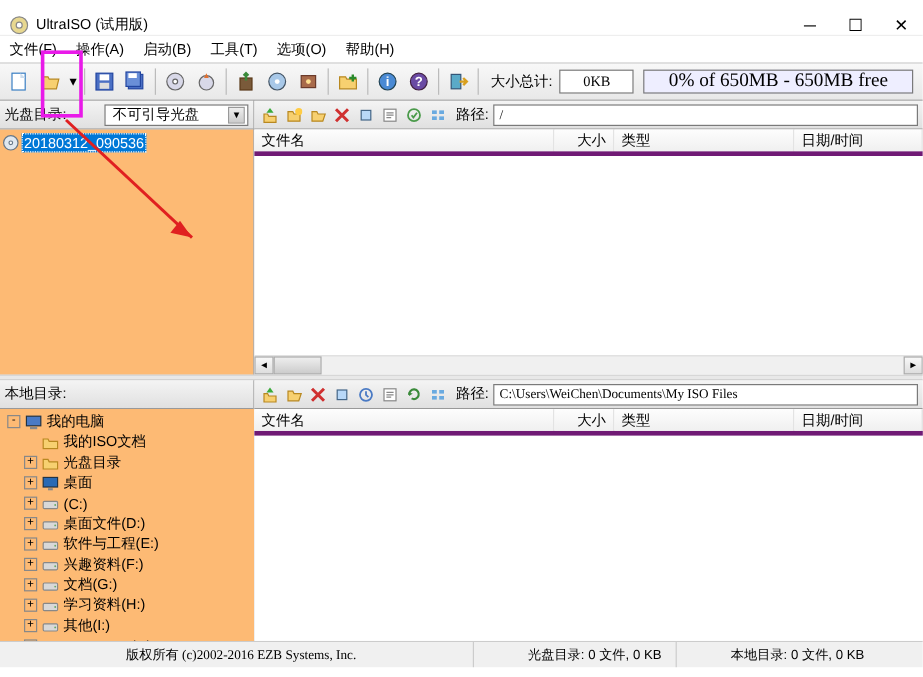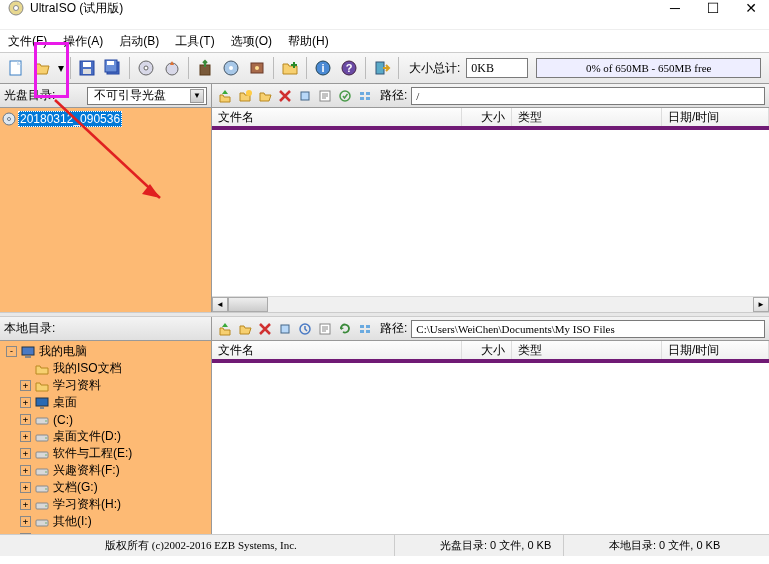--- a/index.html
+++ b/index.html
@@ -1,35 +1,35 @@
 <!DOCTYPE html>
 <html><head>
   <meta charset="utf-8">
   <style>
     * { box-sizing: border-box; margin: 0; padding: 0; }
     body { font-family: "Microsoft YaHei", SimSun, Arial, sans-serif; font-size: 12px; background: #fff; width: 769px; height: 564px; overflow: hidden; position: relative; }
     
     
-    .titlebar { height: 30px; background: #fff; display: flex; align-items: flex-start; padding: 0 8px; border-bottom: 1px solid #eee; }
+    .titlebar { height: 30px; background: #fff; display: flex; align-items: flex-end; padding: 0 8px; border-bottom: 1px solid #eee; }
     .titlebar-icon { width: 16px; height: 16px; margin-right: 6px; }
     .titlebar-text { flex: 1; font-size: 12px; }
     .win-controls { display: flex; gap: 18px; font-size: 14px; }
     .win-btn { cursor: default; width: 20px; text-align: center; }
     
     
     .menubar { height: 22px; display: flex; align-items: center; padding: 0 4px; gap: 8px; }
     .menu-item { padding: 2px 4px; cursor: default; }
     
     
     .toolbar { height: 32px; background: linear-gradient(#f8f8f8,#e8e8e8); border-top: 1px solid #ccc; border-bottom: 1px solid #999; display: flex; align-items: center; padding: 0 4px; gap: 2px; }
     .tb-btn { width: 24px; height: 24px; display: inline-flex; align-items: center; justify-content: center; cursor: default; }
     .tb-sep { width: 1px; height: 22px; background: #bbb; margin: 0 2px; }
     .size-label { margin-left: 6px; margin-right: 4px; }
-    .size-box { width: 62px; height: 20px; border: 1px solid #7a7a7a; background: #fff; text-align: left; padding: 0 4px; font-family: Tahoma; line-height: 18px; }
-    .progress-bar { flex: 1; height: 20px; border: 1px solid #7a7a7a; background: #eef; margin-left: 6px; margin-right: 4px; display: flex; align-items: center; justify-content: center; font-family: Tahoma; font-size: 11px; }
+    .size-box { width: 62px; height: 20px; border: 1px solid #7a7a7a; background: #fff; text-align: center; padding: 0 4px; font-family: Tahoma; line-height: 18px; }
+    .progress-bar { flex: 1; height: 20px; border: 1px solid #7a7a7a; background: #eef; margin-left: 6px; margin-right: 4px; display: flex; align-items: center; justify-content: center; font-family: Tahoma; font-size: 16px; }
     
     
     .highlight-box { position: absolute; left: 34px; top: 42px; width: 35px; height: 56px; border: 3px solid #e91ae9; pointer-events: none; z-index: 100; }
     .red-arrow { position: absolute; left: 50px; top: 98px; width: 120px; height: 110px; pointer-events: none; z-index: 100; }
     
     
     .upper { display: flex; height: 228px; }
     .left-pane { width: 212px; border-right: 1px solid #999; display: flex; flex-direction: column; }
     .pane-header { height: 24px; background: linear-gradient(#f4f4f4,#e0e0e0); border-bottom: 1px solid #999; display: flex; align-items: center; padding: 0 4px; }
     .bootable-box { margin-left: auto; width: 120px; height: 18px; border: 1px solid #7a7a7a; background: #fff; display: flex; align-items: center; justify-content: space-between; padding: 0 2px 0 6px; }
@@ -303,21 +303,21 @@
           <span class="folder-icon"><svg width="14" height="12">
               <path d="M1 3 L5 3 L6 5 L13 5 L13 11 L1 11 Z" fill="#f7d070" stroke="#b88820"></path>
             </svg></span>
           <span style="margin-left:2px">我的ISO文档</span>
         </div>
         <div class="tree-node" style="padding-left: 18px;">
           <span class="expander">+</span>
           <span class="folder-icon"><svg width="14" height="12">
               <path d="M1 3 L5 3 L6 5 L13 5 L13 11 L1 11 Z" fill="#f7d070" stroke="#b88820"></path>
             </svg></span>
-          <span style="margin-left:2px">学习资料</span>
+          <span style="margin-left:2px">光盘目录</span>
         </div>
         <div class="tree-node" style="padding-left: 18px;">
           <span class="expander">+</span>
           <span class="folder-icon"><svg width="14" height="12">
               <rect x="1" y="1" width="12" height="8" fill="#2a6ab4" stroke="#234"></rect>
               <rect x="5" y="10" width="4" height="2" fill="#888"></rect>
             </svg></span>
           <span style="margin-left:2px">桌面</span>
         </div>
         <div class="tree-node" style="padding-left: 18px;">

